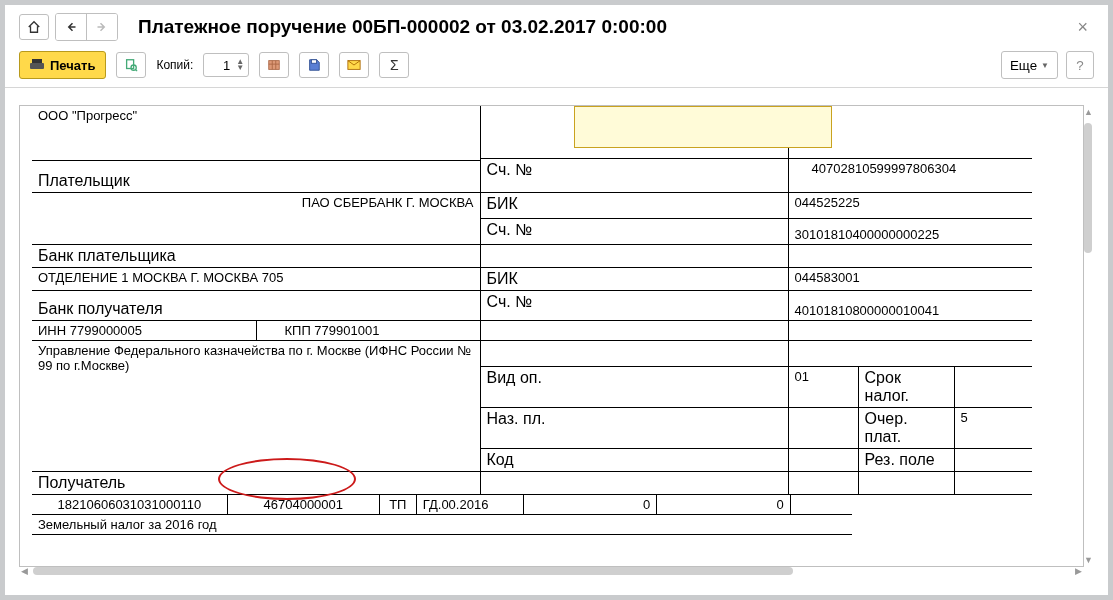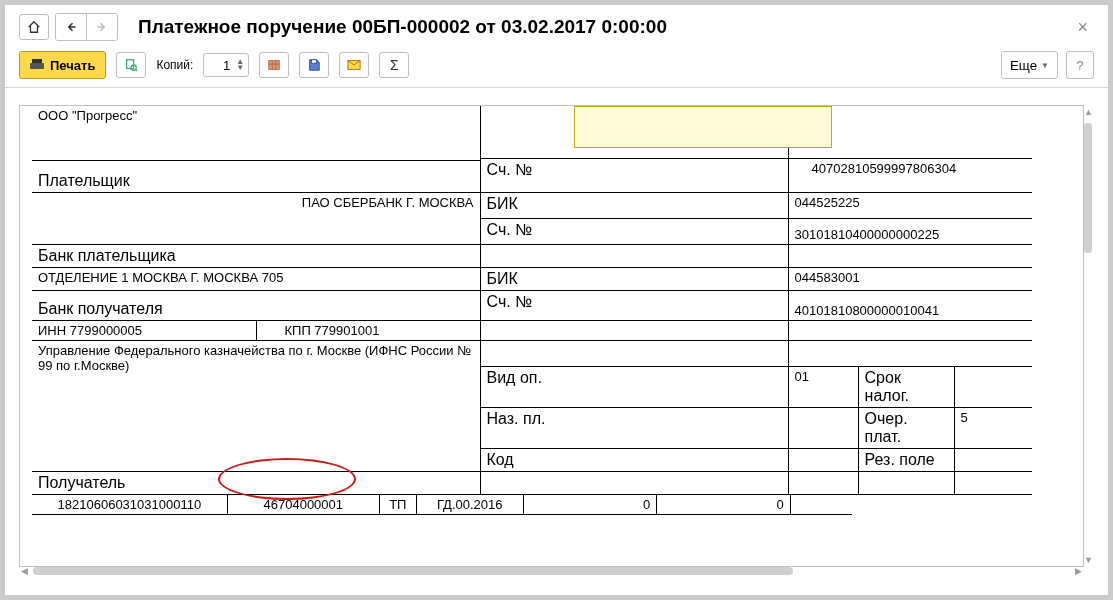--- a/index.html
+++ b/index.html
@@ -228,25 +228,32 @@
             </tr>
       </tbody>
         </table>
 
       <table style="width:820px; margin-left:12px; border-top:none;">
         <tbody>
             <tr>
           <td style="border-left:none; border-top:none; text-align:center; width:190px;"><span>18210606031031000110</span></td>
           <td style="border-top:none; text-align:center; width:148px;"><span>46704000001</span></td>
           <td style="border-top:none; text-align:center; width:36px;"><span>ТП</span></td>
-          <td style="border-top:none; text-align:center; width:104px;margin-top:41px;"><span>ГД.00.2016</span></td>
+          <td style="border-top:none; text-align:left; width:104px;margin-top:41px;"><span>ГД.00.2016</span></td>
           <td style="border-top:none; text-align:right; width:130px;"><span>0</span></td>
           <td style="border-top:none; text-align:right; width:130px;"><span>0</span></td>
           <td style="border-top:none; border-right:none; width:60px;"></td>
         </tr>
+      </tbody>
+        </table>
+      <table style="width:820px; margin-left:12px;">
+        <tbody>
+            <tr>
+              <td style="border-left:none; border-top:none; border-right:none;"><span>Земельный налог за 2016 год</span></td>
+            </tr>
       </tbody>
         </table>
 
       <div class="red-circle" style="top:352px; left:198px; width:138px; height:42px;"></div>
     </div>
   </div>
 
   <div class="doc-scrollbar-v">
     <div class="arr" style="top:2px;">▲</div>
     <div class="thumb"></div>

